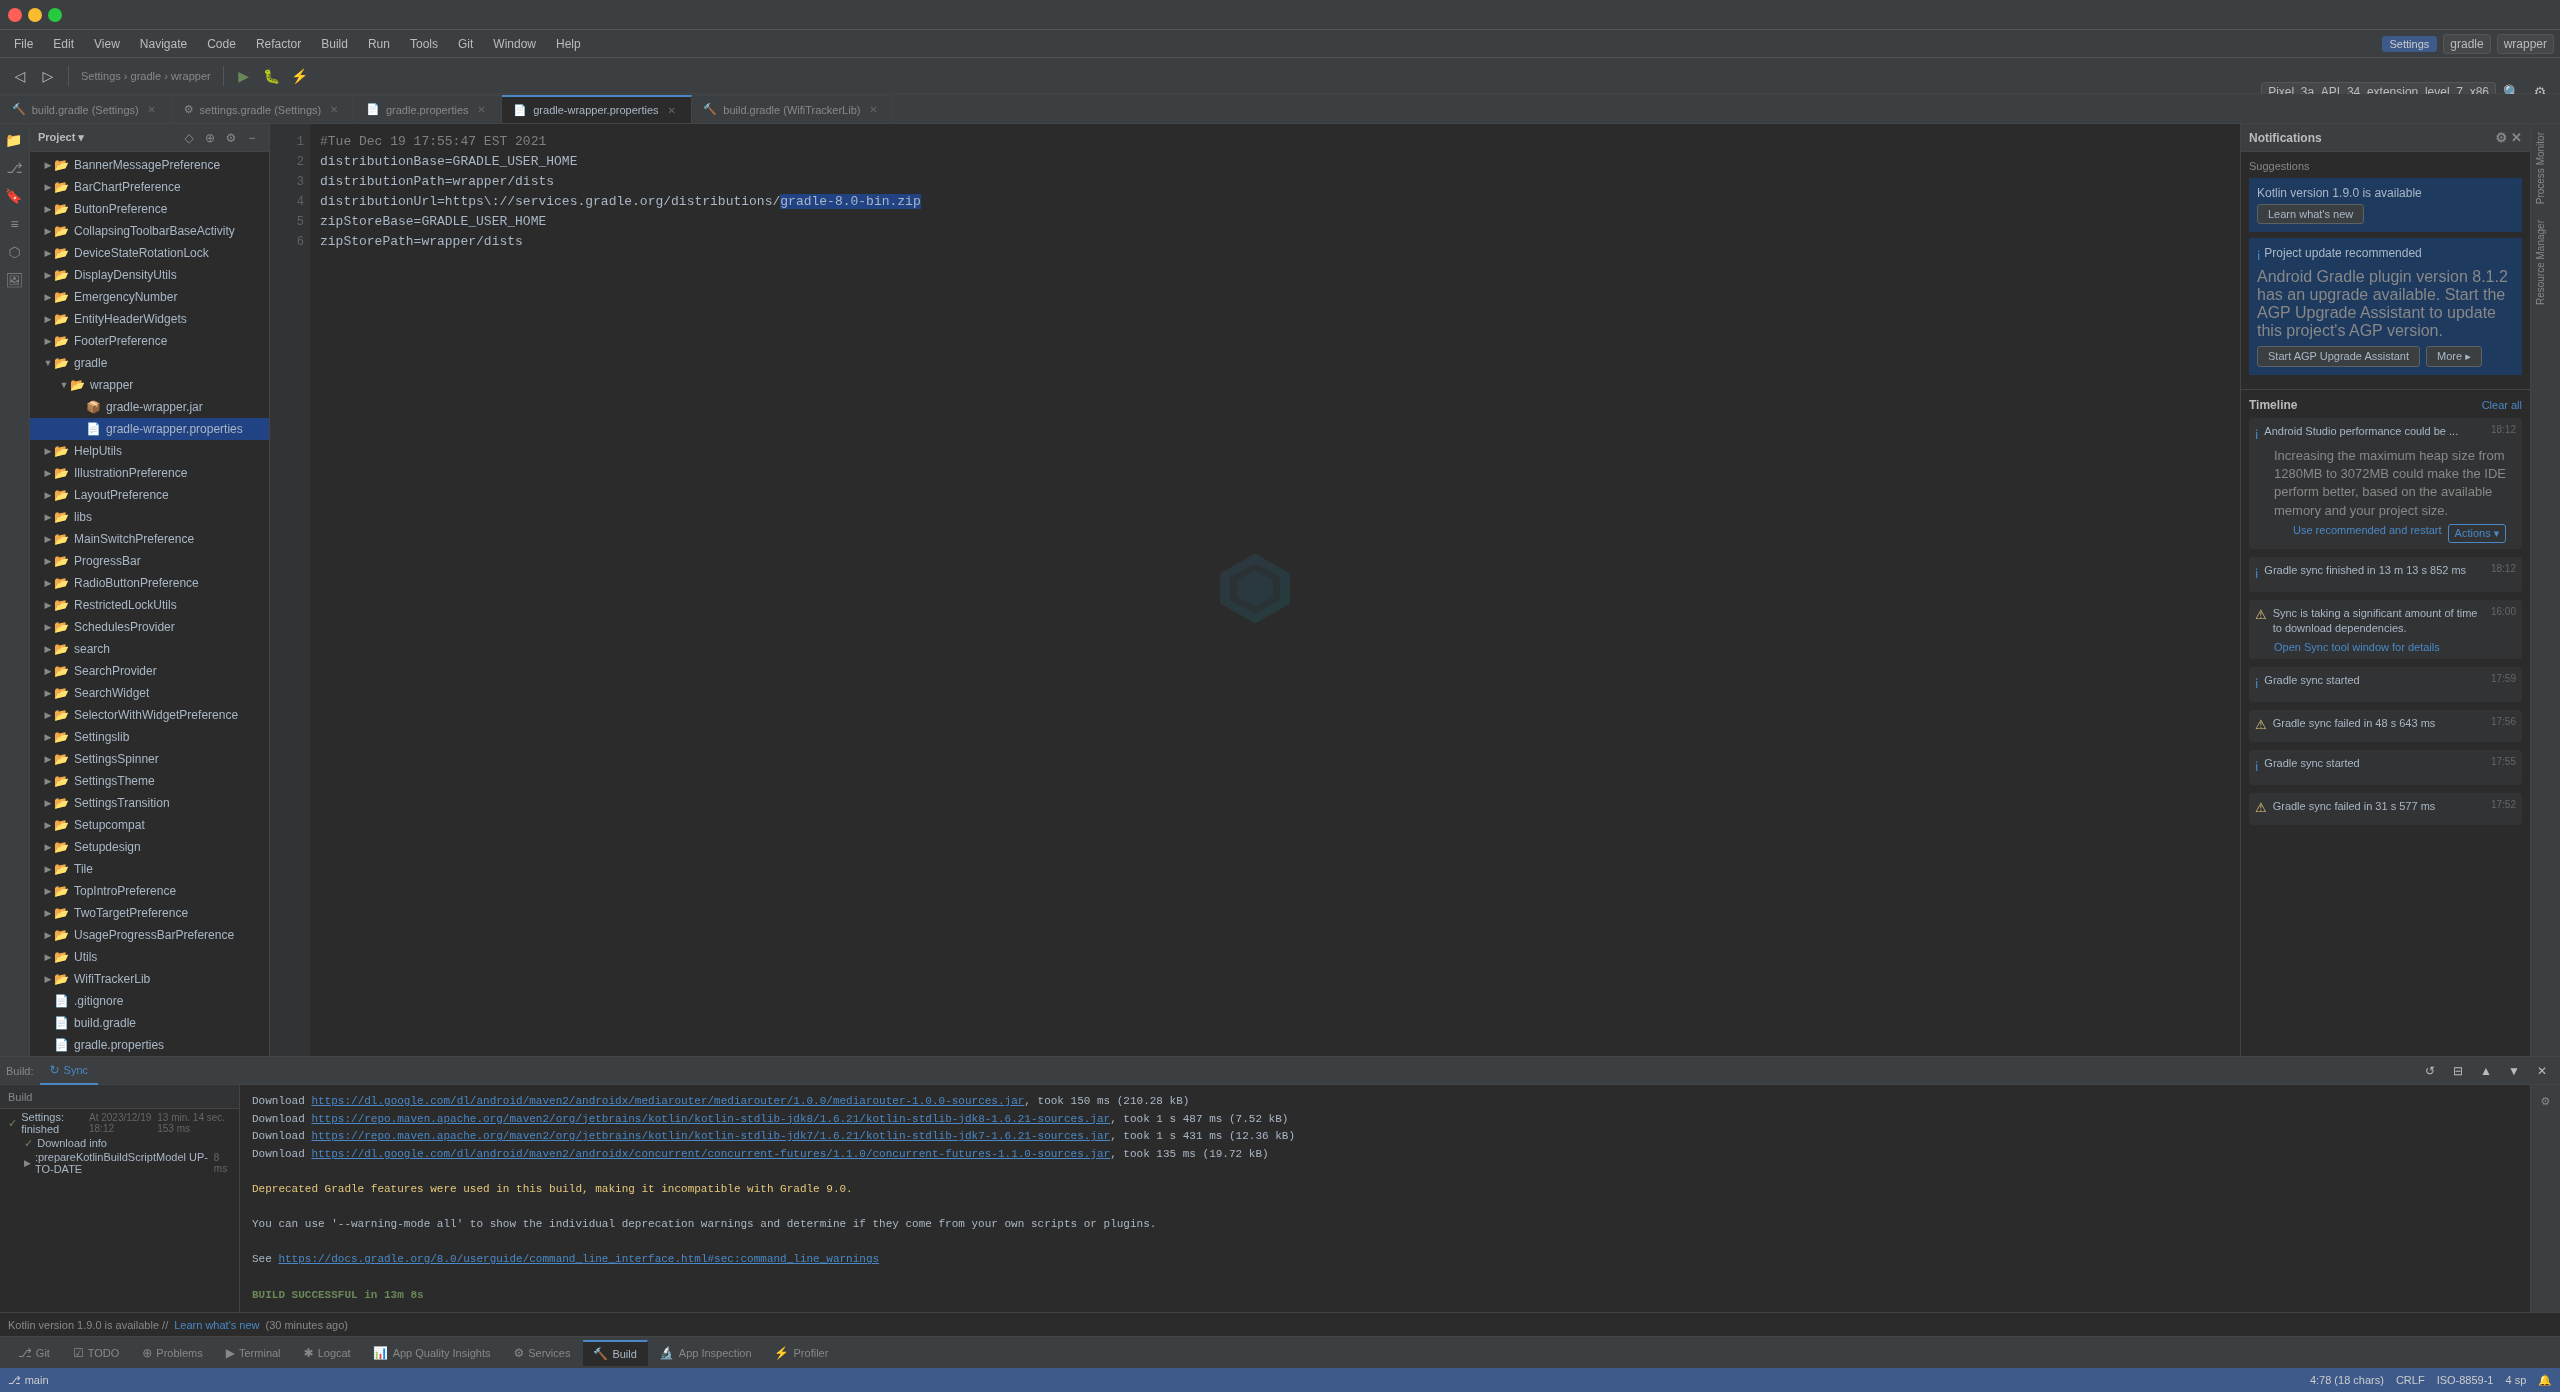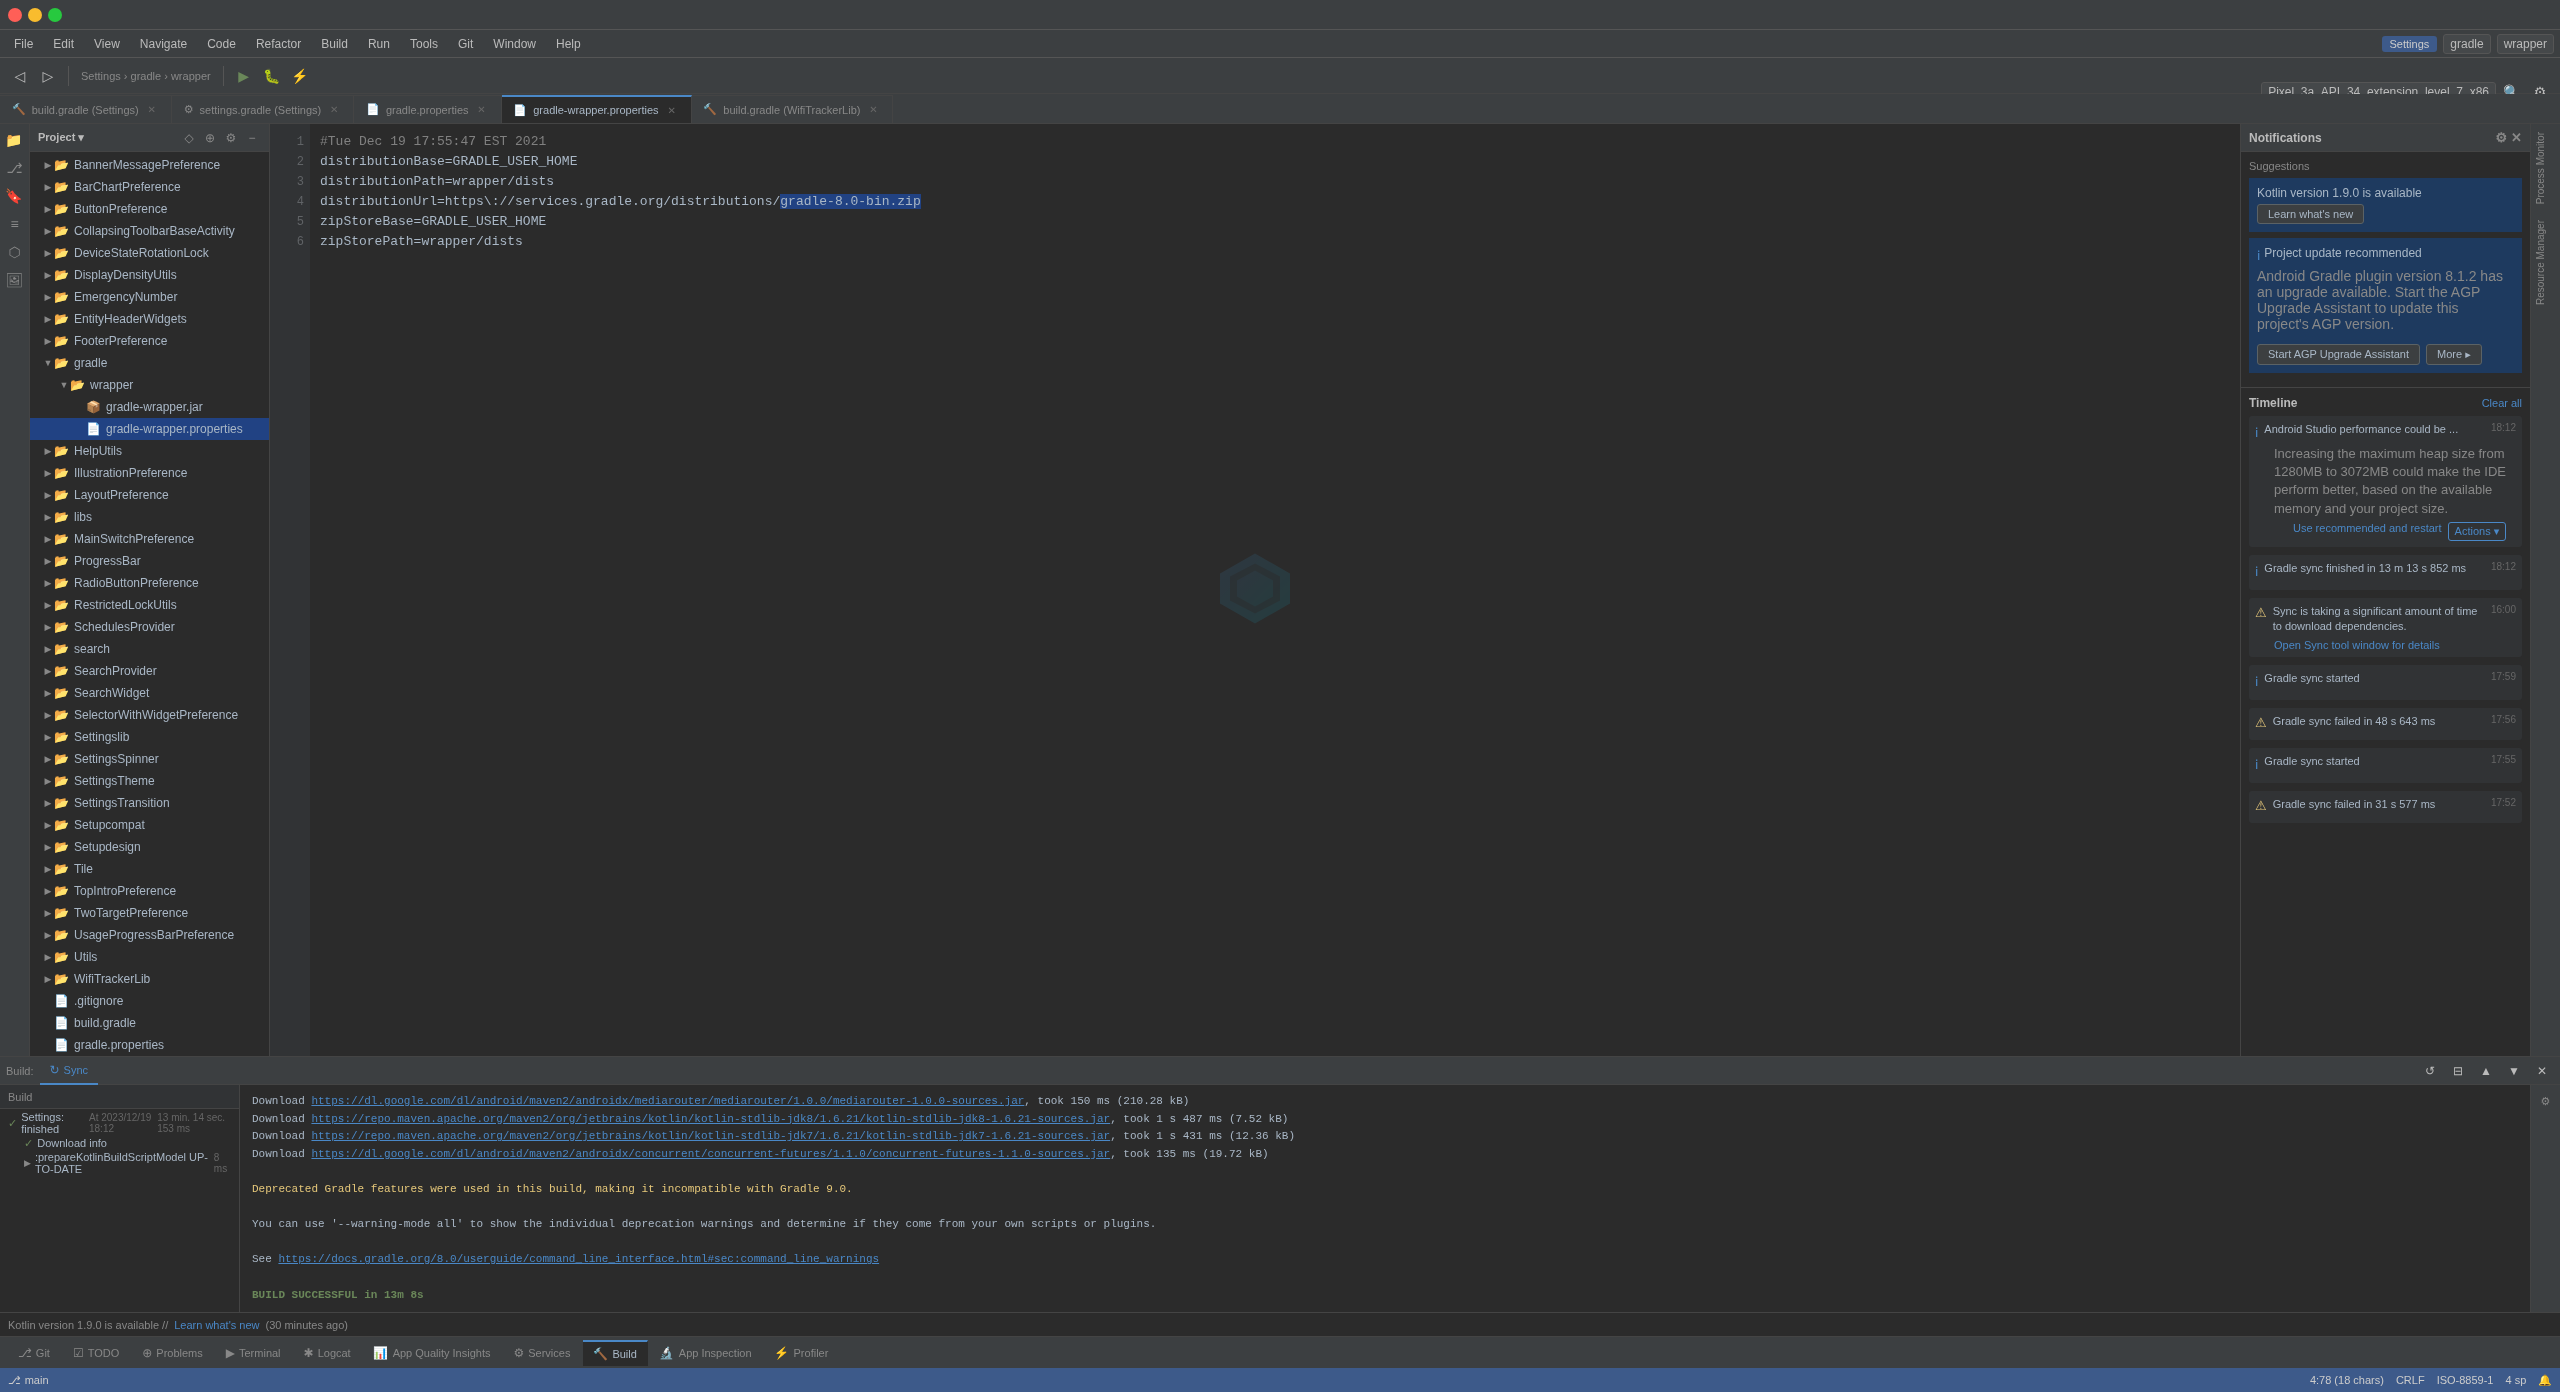--- a/index.html
+++ b/index.html
@@ -303,21 +303,21 @@
       border-bottom: 1px solid #444;
     }
     .notif-suggestions-title { font-size: 11px; color: #888; margin-bottom: 6px; }
     .notif-suggestion-item {
       background: #1e3a5f;
       border-radius: 0;
       padding: 8px;
       margin-bottom: 6px;
     }
     .notif-suggestion-title { color: #a9b7c6; font-size: 12px; margin-bottom: 4px; }
-    .notif-suggestion-desc { color: #888; font-size: 14px; margin-bottom: 12px; }
+    .notif-suggestion-desc { color: #888; font-size: 16px; margin-bottom: 6px; }
     .notif-btn {
       background: #3c3f41;
       border: 1px solid #5b6265;
       color: #a9b7c6;
       padding: 3px 10px;
       border-radius: 3px;
       font-size: 11px;
       cursor: pointer;
       display: inline-block;
     }

